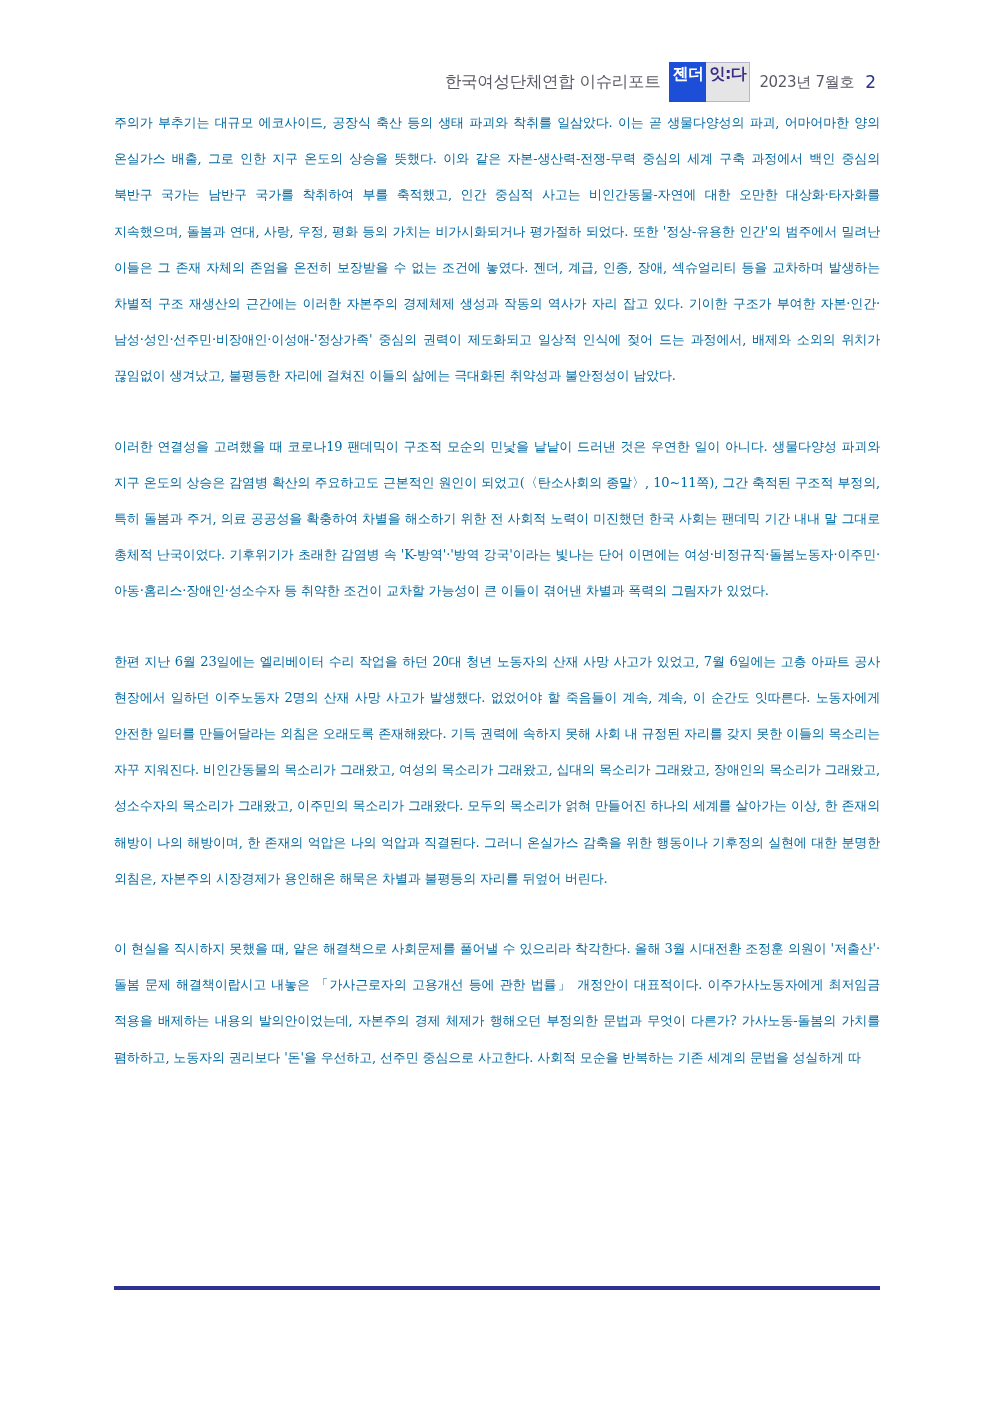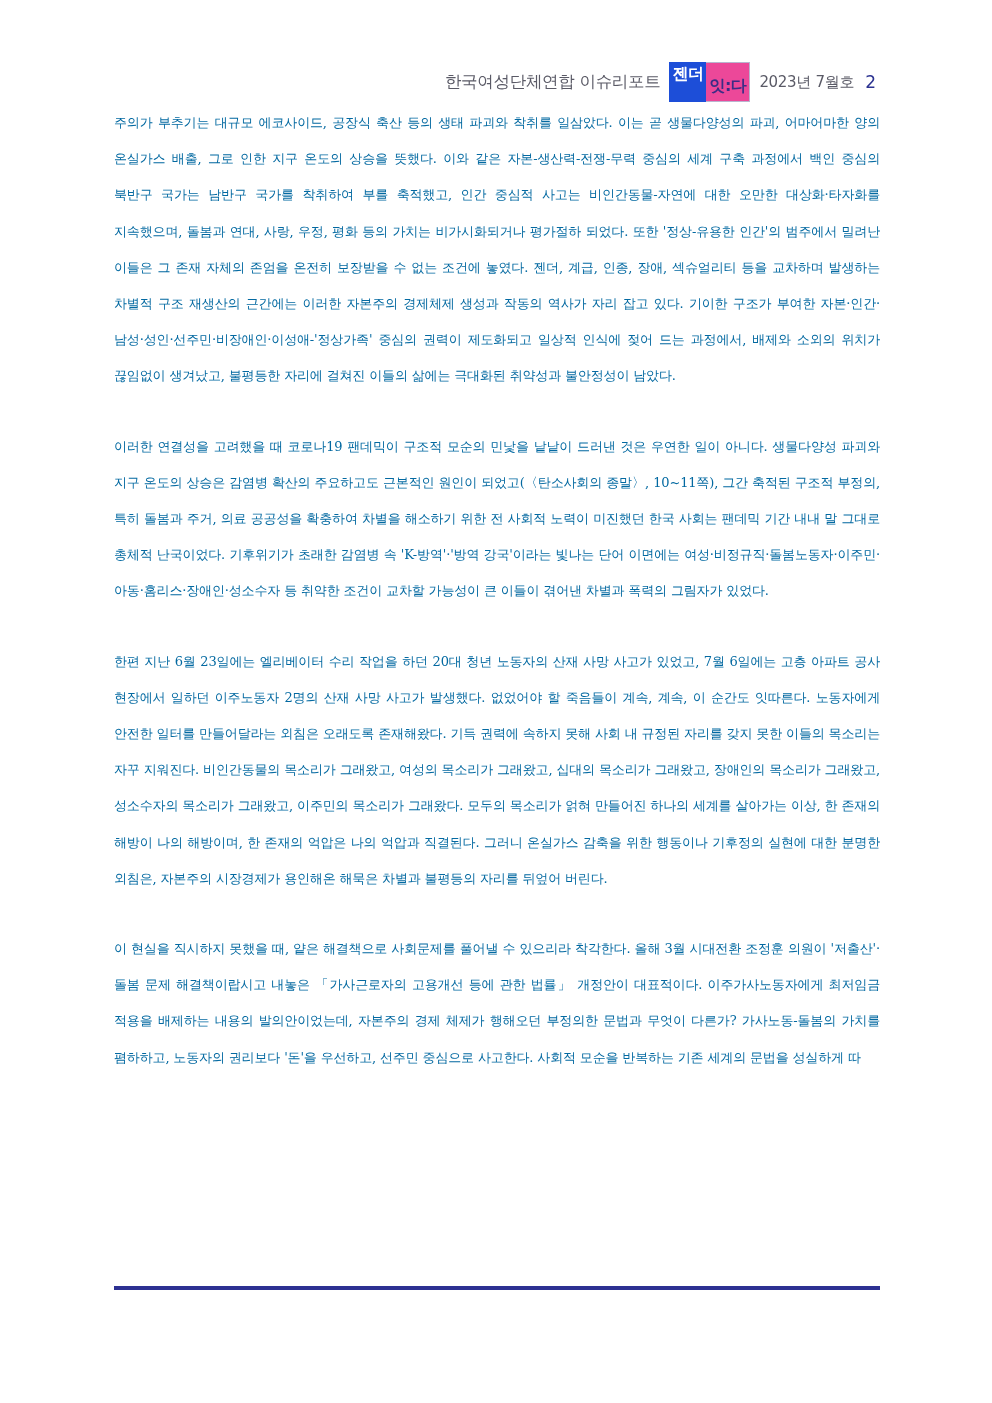--- a/index.html
+++ b/index.html
@@ -50,25 +50,25 @@
     font-weight: 700;
     letter-spacing: -0.5px;
     line-height: 1;
   }
   .brand-badge .brand-a {
     background: #1d4ed8;
     color: #ffffff;
     padding: 4px 3px 20px 3px;
   }
   .brand-badge .brand-b {
-    background: #ec4899;
+    background: #e5e5e5;
     color: #3b2d86;
     border: 1px solid #b9b4cf;
     border-left: none;
-    padding: 15px 3px 4px 3px;
+    padding: 3px 3px 4px 3px;
   }
   .header-date {
     font-size: 15px;
     color: #5a5a66;
     letter-spacing: -0.3px;
     font-family: "DejaVu Sans", "Liberation Sans", sans-serif;
   }
   .header-page-no {
     font-size: 17px;
     color: #2c3391;

